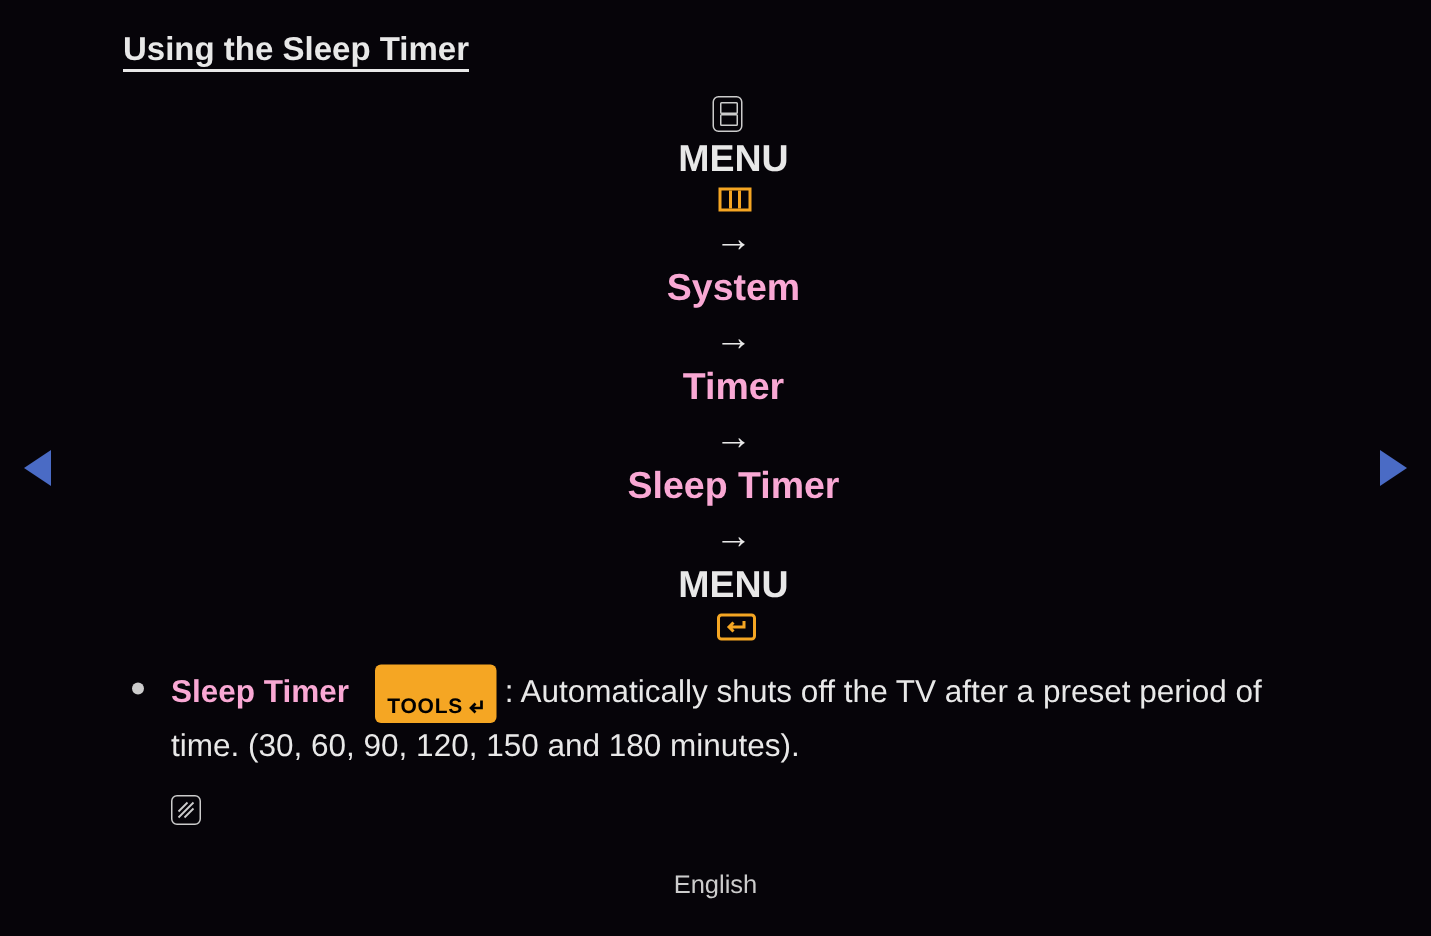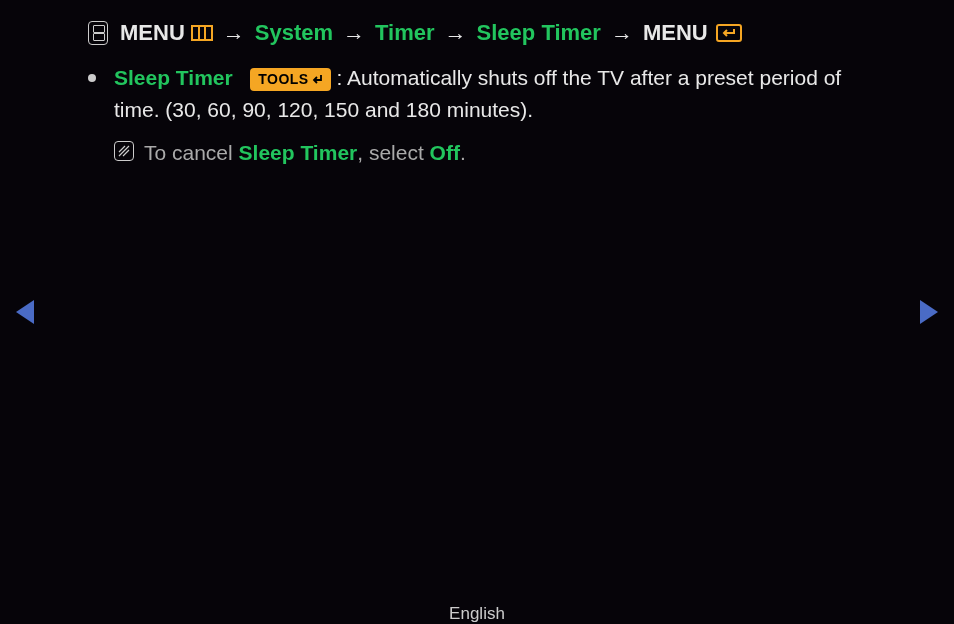--- a/index.html
+++ b/index.html
@@ -20,24 +20,25 @@
     font-weight: bold;
     color: #e8e8e8;
     text-decoration: underline;
     text-underline-offset: 6px;
     margin-bottom: 18px;
   }
   .nav-line {
     display: flex;
     align-items: center;
     flex-wrap: wrap;
-    font-size: 22px;
+    font-size: 25px;
     margin-bottom: 16px;
-    margin-left: 6px;
+    margin-left: 24px;
     gap: 4px;
+    flex-direction: column;
   }
   .remote-icon {
     display: inline-flex;
     align-items: center;
     justify-content: center;
     width: 20px;
     height: 24px;
     border: 1.5px solid #ccc;
     border-radius: 4px;
     margin-right: 8px;
@@ -77,21 +78,21 @@
     content: "";
     position: absolute;
     top: 0;
     bottom: 0;
     width: 2px;
     background: #f5a623;
   }
   .menu-icon::before { left: 5px; }
   .menu-icon::after { right: 5px; }
   .arrow { color: #e8e8e8; padding: 0 6px; }
-  .link-blue { color: #22c55e; font-weight: bold; text-align: center; }
+  .link-blue { color: #f9a8d4; font-weight: bold; text-align: center; }
   .enter-icon {
     display: inline-block;
     width: 26px;
     height: 18px;
     border: 2px solid #f5a623;
     border-radius: 3px;
     position: relative;
     vertical-align: middle;
     margin-left: 4px;
   }
@@ -115,21 +116,21 @@
     margin-right: 18px;
     flex-shrink: 0;
   }
   .bullet-content { flex: 1; }
   .tools-badge {
     display: inline-flex;
     align-items: center;
     background: #f5a623;
     color: #000;
     border-radius: 4px;
-    padding: 1px 6px 1px 8px;
+    padding: 17px 6px 1px 8px;
     font-size: 14px;
     font-weight: bold;
     vertical-align: middle;
     letter-spacing: 0.5px;
   }
   .tools-badge svg { margin-left: 2px; }
   .note-row {
     display: flex;
     align-items: flex-start;
     font-size: 21px;
@@ -160,31 +161,32 @@
   .nav-arrow-left {
     left: 16px;
     border-right: 18px solid #4a6bc5;
   }
   .nav-arrow-right {
     right: 16px;
     border-left: 18px solid #4a6bc5;
   }
   .footer-lang {
     position: absolute;
-    bottom: 0;
+    bottom: 24px;
     width: 100%;
     text-align: center;
     font-size: 17px;
     color: #ccc;
   }
 </style>
 </head>
 <body>
 
 <div class="content">
+  <div class="title">Using the Sleep Timer</div>
 
   <div class="nav-line">
     <span class="remote-icon"></span>
     <span class="bold-white">MENU</span>
     <span class="menu-icon"></span>
     <span class="arrow">→</span>
     <span class="link-blue">System</span>
     <span class="arrow">→</span>
     <span class="link-blue">Timer</span>
     <span class="arrow">→</span>
@@ -210,23 +212,20 @@
         </svg>
       </span>
       <span>: Automatically shuts off the TV after a preset period of time. (30, 60, 90, 120, 150 and 180 minutes).</span>
 
       <div class="note-row">
         <span class="note-icon">
           <svg width="14" height="14" viewBox="0 0 14 14">
             <path d="M2 12 L12 2 M2 8 L8 2 M6 12 L12 6" stroke="#ccc" stroke-width="1.2" fill="none"></path>
           </svg>
         </span>
-        <div>
-          <span class="gray-text">To cancel </span><span class="link-blue">Sleep Timer</span><span class="gray-text">, select </span><span class="link-blue">Off</span><span class="gray-text">.</span>
-        </div>
       </div>
     </div>
   </div>
 </div>
 
 <div class="nav-arrow-left"></div>
 <div class="nav-arrow-right"></div>
 
 <div class="footer-lang">English</div>
 

